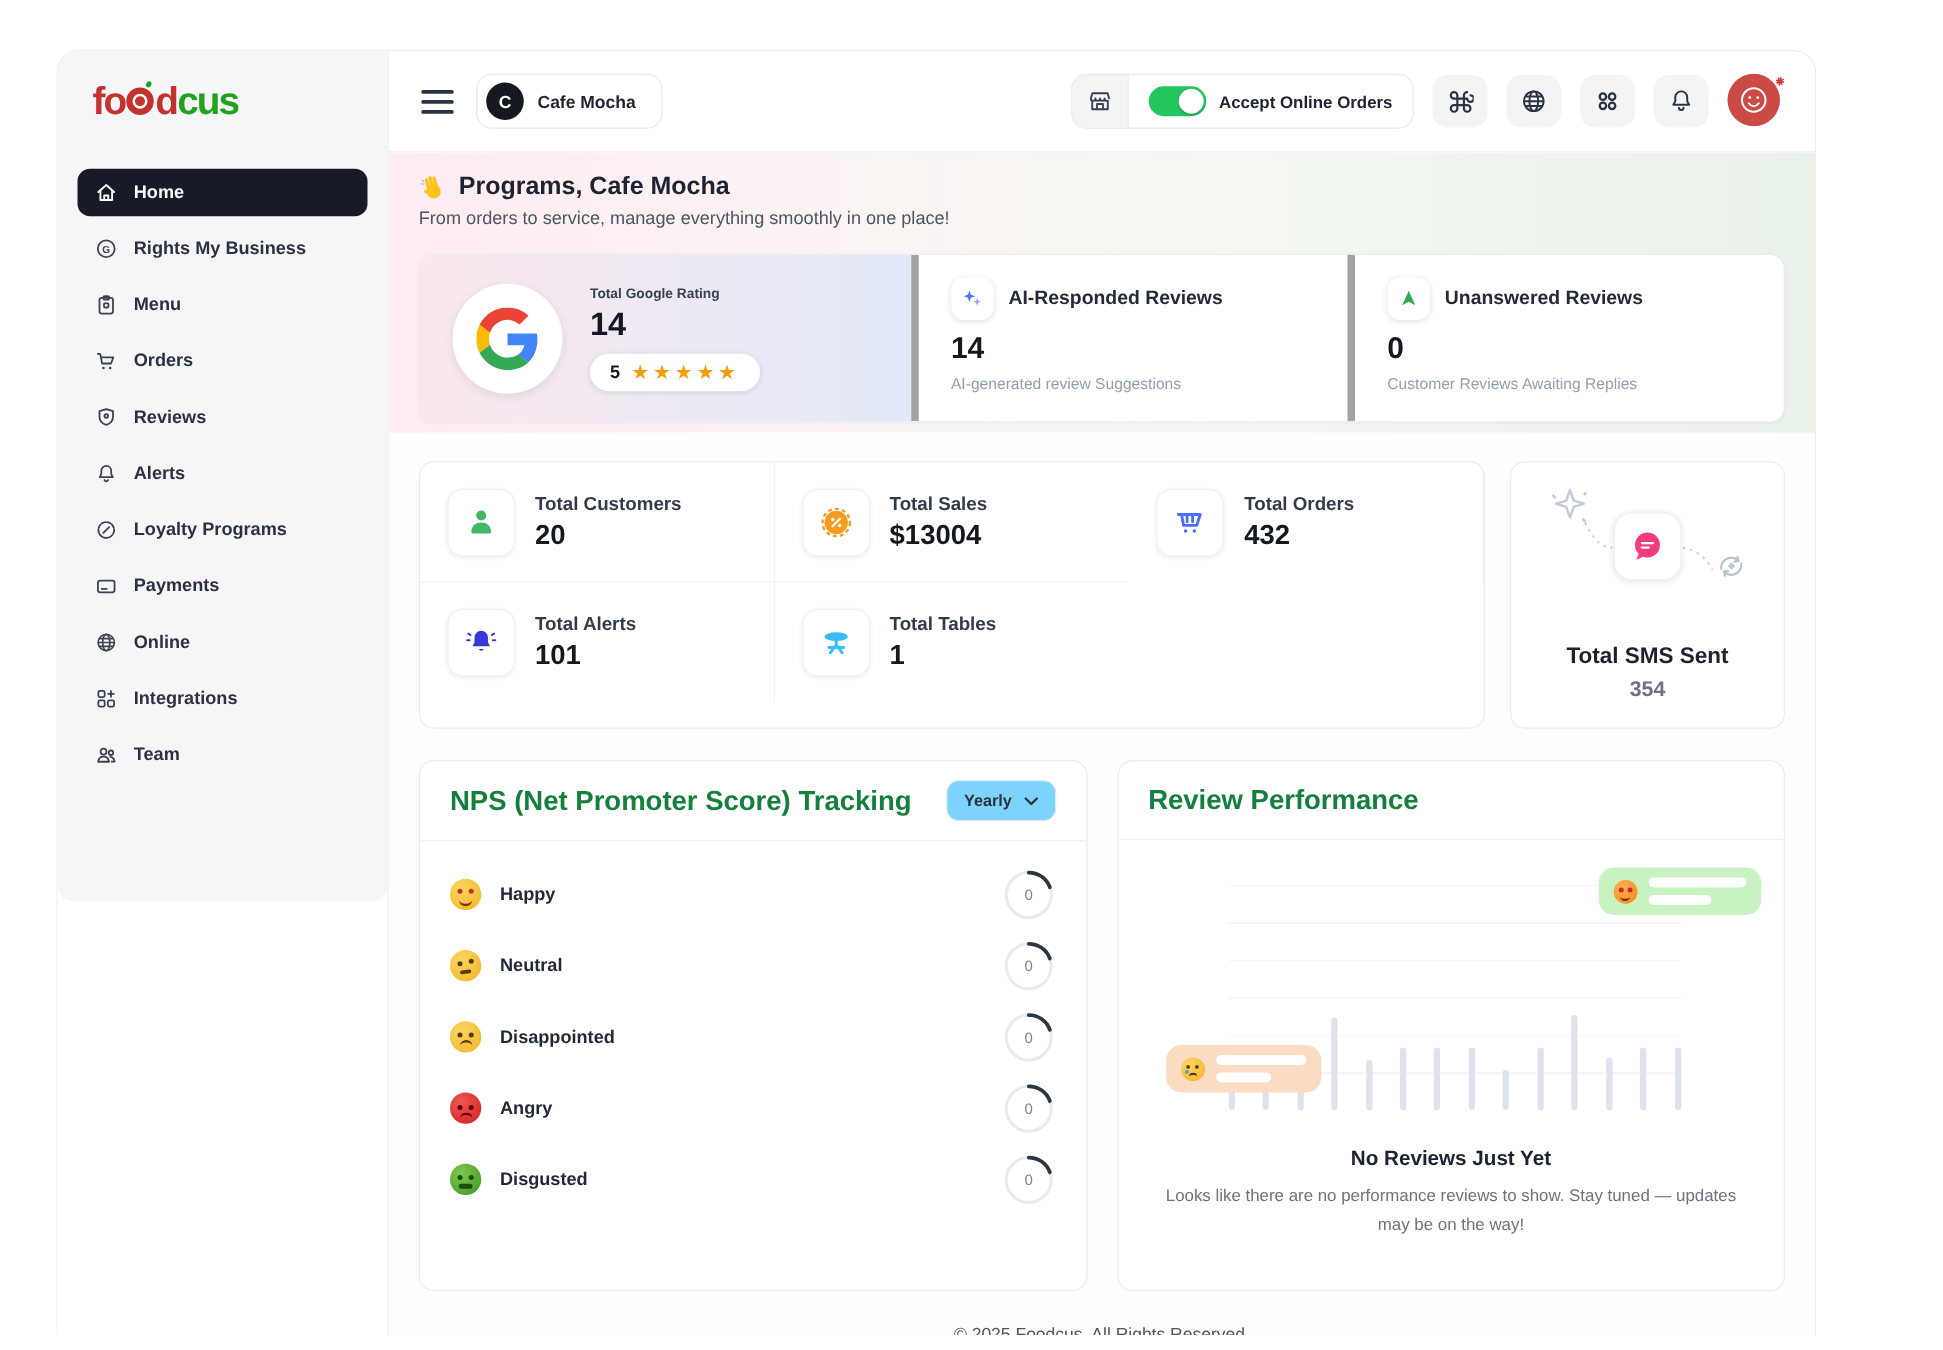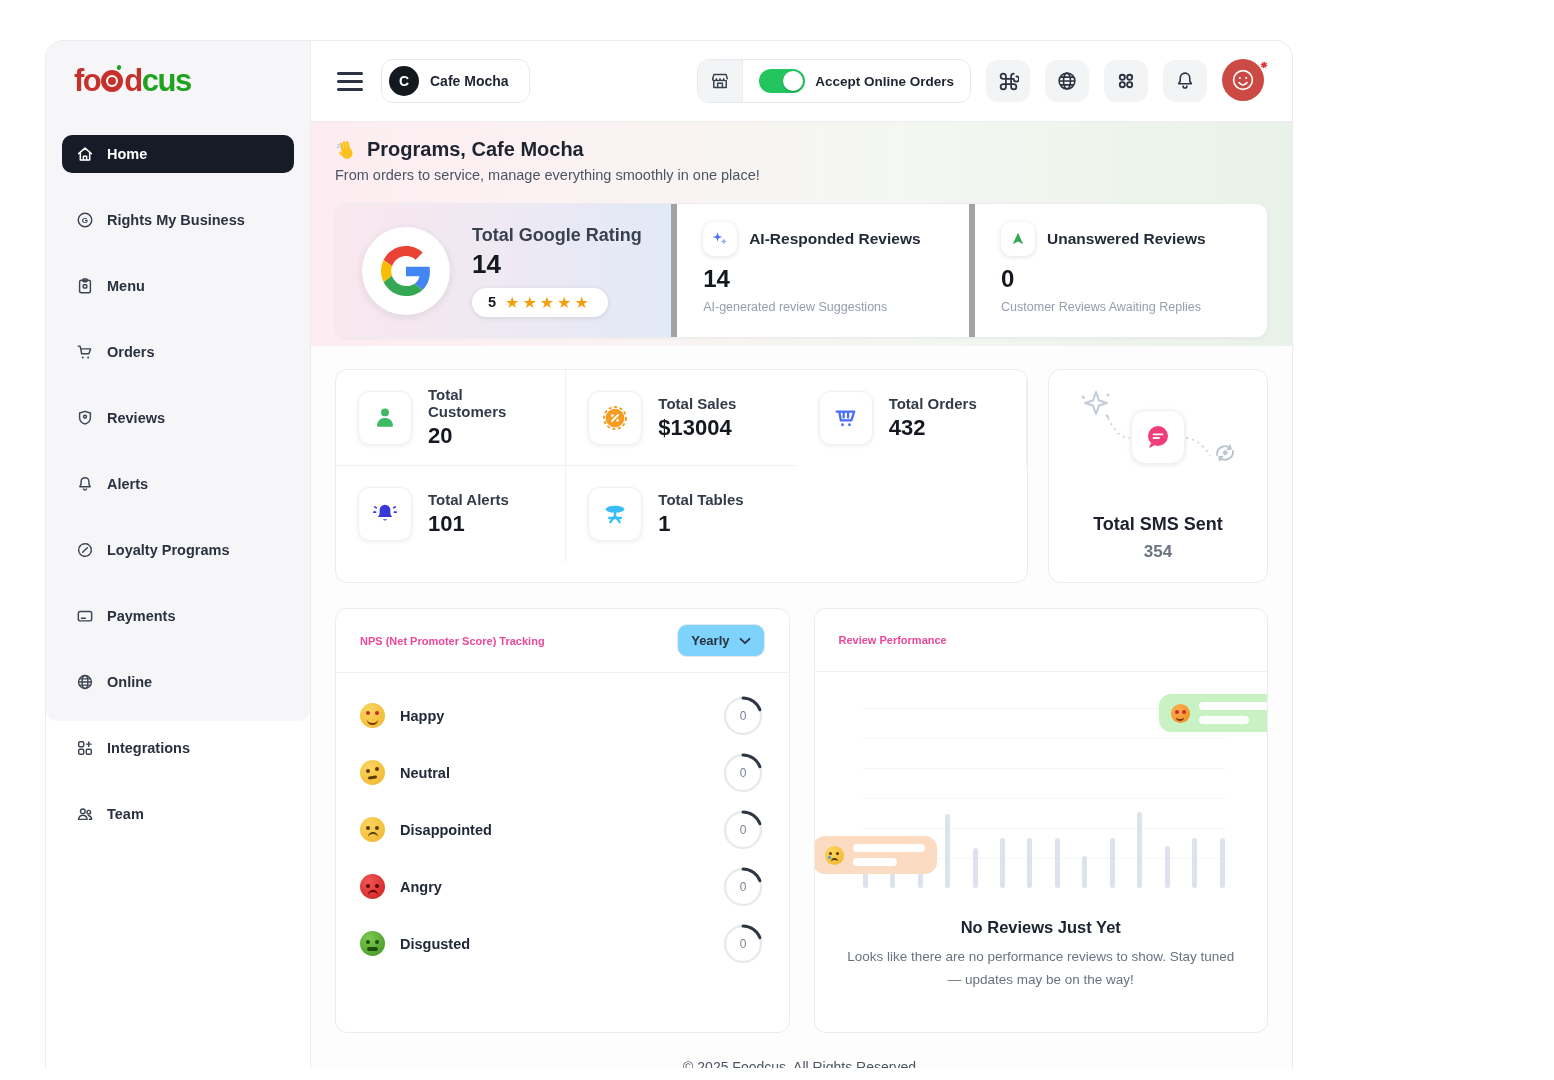--- a/index.html
+++ b/index.html
@@ -1,35 +1,35 @@
 <!DOCTYPE html>
 <html><head>
 <meta charset="utf-8">
 <style>
   * { margin:0; padding:0; box-sizing:border-box; }
   html,body { width:1554px; height:1080px; background:#ffffff; font-family:"Liberation Sans",sans-serif; overflow:hidden; }
 
-  .app { position:absolute; left:45px; top:40px; width:1248px; bottom:12px;
+  .app { position:absolute; left:45px; top:40px; width:1408px; bottom:12px;
          border:1px solid #ececf0; border-bottom:none; border-radius:18px 18px 0 0;
          display:flex; background:#fff; overflow:hidden; }
 
   
   .sidebar { width:265px; flex:none; border-right:1px solid #ececf0; background:#fff; }
   .sidebar-panel { background:#f6f6f8; height:680px; border-radius:17px 0 12px 12px; padding:0 16px; }
   .logo-row { height:80px; display:flex; align-items:center; padding-left:12px; }
   .logo { font-size:31px; font-weight:800; letter-spacing:-1.5px; display:flex; align-items:center; }
   .logo .red { color:#c5322e; }
   .logo .green { color:#1fa31f; }
   .logo-o { display:inline-block; width:22px; height:22px; background:#c5322e; border-radius:50%; position:relative; margin:0 1px; }
   .logo-o::after { content:""; position:absolute; inset:5px; border:2.5px solid #fff; border-radius:50%; }
   .logo-o::before { content:""; position:absolute; top:-5px; right:2px; width:4px; height:5px; background:#1fa31f; border-radius:2px; transform:rotate(20deg); }
 
   .nav { padding-top:14px; }
   .nav-item { height:38px; display:flex; align-items:center; gap:13px; padding:0 14px;
-              border-radius:10px; margin-bottom:28px; color:#2a3140; font-size:14.5px; font-weight:600; cursor:pointer; }
+              border-radius:10px; margin-bottom:7px; color:#2a3140; font-size:14.5px; font-weight:600; cursor:pointer; }
   .nav-item svg { flex:none; color:#3c4352; }
   .nav-item.active { background:#161b27; color:#ffffff; }
   .nav-item.active svg { color:#ffffff; }
 
   
   .main { flex:1; display:flex; flex-direction:column; min-width:0; }
   .topbar { height:81px; flex:none; border-bottom:1px solid #ececf0; display:flex; align-items:center; padding:0 26px; background:#fff; }
   .hamburger { width:26px; display:flex; flex-direction:column; gap:5px; cursor:pointer; margin-right:18px; }
   .hamburger span { height:3px; background:#2b3342; border-radius:2px; }
   .biz-pill { display:flex; align-items:center; gap:11px; border:1px solid #e7e9ee; border-radius:12px; padding:6px 20px 6px 7px; background:#fff; cursor:pointer; }
@@ -51,21 +51,21 @@
   
   .content { flex:1; overflow:hidden; background:#fdfdfd; }
   .banner { background:linear-gradient(90deg,#fdecf1 0%,#fbf3f3 30%,#f4f7f2 60%,#e9f2e8 100%); padding:16px 24px 0; height:224px; }
   .welcome-title { display:flex; align-items:center; gap:10px; font-size:20px; font-weight:800; color:#1d2330; }
   .welcome-sub { font-size:14.5px; color:#4b5563; margin-top:6px; }
 
   .review-stats { margin-top:20px; height:135px; background:#fff; border:1px solid #ececf0; border-radius:12px;
                   display:grid; grid-template-columns:36% 32% 32%; overflow:hidden; box-shadow:0 1px 3px rgba(20,25,40,.04); }
   .gcell { background:linear-gradient(90deg,#fae7ee 0%,#eee9f3 50%,#e2e9f7 100%); display:flex; align-items:center; gap:22px; padding:0 26px; }
   .gcircle { width:88px; height:88px; border-radius:50%; background:#fff; box-shadow:0 2px 8px rgba(20,25,40,.10); display:flex; align-items:center; justify-content:center; flex:none; }
-  .glabel { font-size:18px; font-weight:600; color:#3a414e; }
+  .glabel { font-size:11px; font-weight:600; color:#3a414e; }
   .gvalue { font-size:26px; font-weight:800; color:#14181f; margin:3px 0 8px; }
   .stars-pill { display:inline-flex; align-items:center; background:#fff; border-radius:999px; padding:5px 16px; box-shadow:0 1px 5px rgba(20,25,40,.12); }
   .stars-pill .num { font-size:14.5px; font-weight:700; color:#14181f; }
   .stars { margin-left:9px; color:#f59e0b; font-size:16px; letter-spacing:3px; }
   .scell { padding:18px 26px; border-left:6px solid #a3a3a3; }
   .scell-head { display:flex; align-items:center; gap:12px; }
   .mini-box { width:34px; height:34px; border-radius:10px; background:#fff; box-shadow:0 1px 5px rgba(20,25,40,.14); display:flex; align-items:center; justify-content:center; flex:none; }
   .scell-label { font-size:15.5px; font-weight:700; color:#242b38; }
   .scell-value { font-size:24px; font-weight:800; color:#14181f; margin-top:9px; }
   .scell-sub { font-size:12.5px; color:#949ead; margin-top:7px; }
@@ -85,21 +85,21 @@
   .sms-bubble-box { position:absolute; left:63px; top:20px; width:54px; height:54px; background:#fff; border:1px solid #f0f1f4; border-radius:14px; box-shadow:0 1px 5px rgba(20,25,40,.10); display:flex; align-items:center; justify-content:center; }
   .sms-star { position:absolute; left:8px; top:-2px; color:#c3cbd8; }
   .sms-refresh { position:absolute; right:8px; top:48px; color:#b9c2cf; }
   .sms-dots { position:absolute; inset:0; color:#c9d1dc; }
   .sms-label { font-size:18px; font-weight:800; color:#1c222e; margin-top:24px; }
   .sms-value { font-size:17px; font-weight:600; color:#6b7280; margin-top:7px; }
 
   .panels { display:flex; gap:24px; margin:25px 24px 0; height:425px; }
   .panel { flex:1; background:#fff; border:1px solid #ececf0; border-radius:12px; display:flex; flex-direction:column; overflow:hidden; }
   .panel-head { display:flex; align-items:center; justify-content:space-between; padding:15px 24px; border-bottom:1px solid #eef0f3; min-height:63px; }
-  .panel-title { font-size:11px; font-weight:800; color:#ec4899;text-align:right; }
+  .panel-title { font-size:22px; font-weight:800; color:#15803d;text-align:right; }
   .period-btn { display:flex; align-items:center; gap:9px; border:1.5px solid #e3e6ea; border-radius:10px; background:#7dd3fc; padding:8px 13px; font-size:13px; font-weight:700; color:#2a3140; cursor:pointer; font-family:inherit; }
 
   .nps-rows { padding:14px 24px 0; }
   .nps-row { height:57px; display:flex; align-items:center; }
   .face { width:25px; height:25px; border-radius:50%; position:relative; flex:none; }
   .nps-label { margin-left:15px; font-size:14.5px; font-weight:700; color:#222938; }
   .nps-ring { margin-left:auto; }
 
   .rp-body { padding:6px 30px 0; display:flex; flex-direction:column; align-items:center; }
   .rp-illus { position:relative; width:500px; height:228px; }

